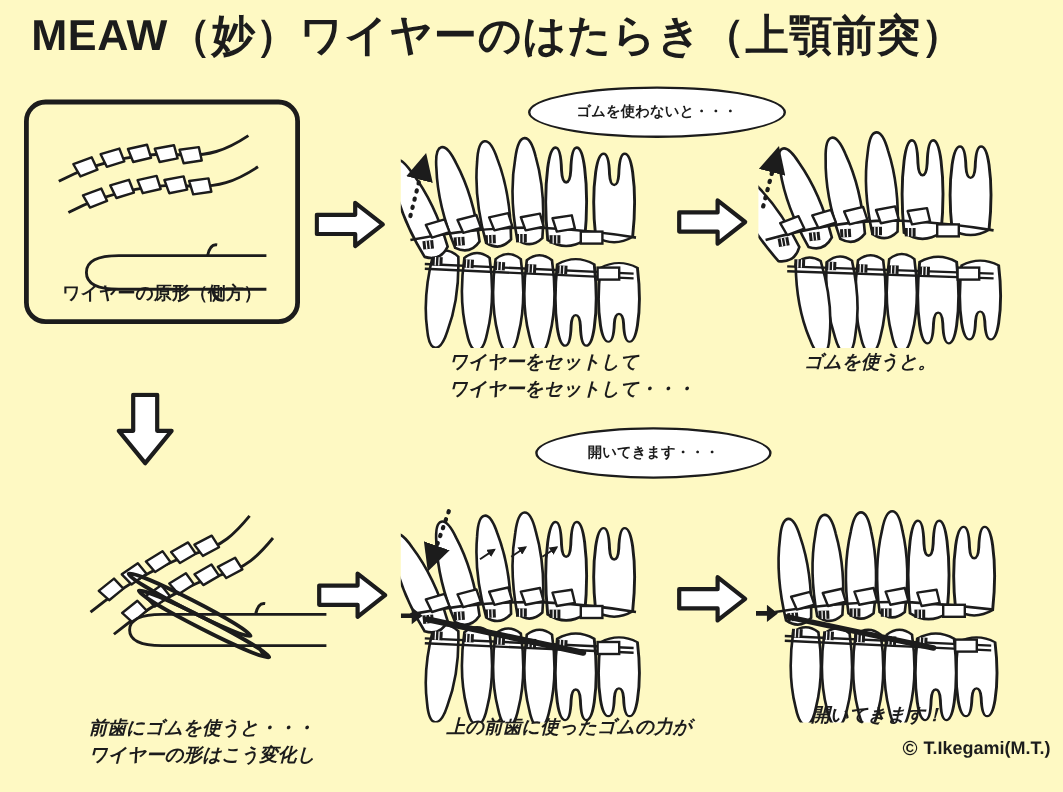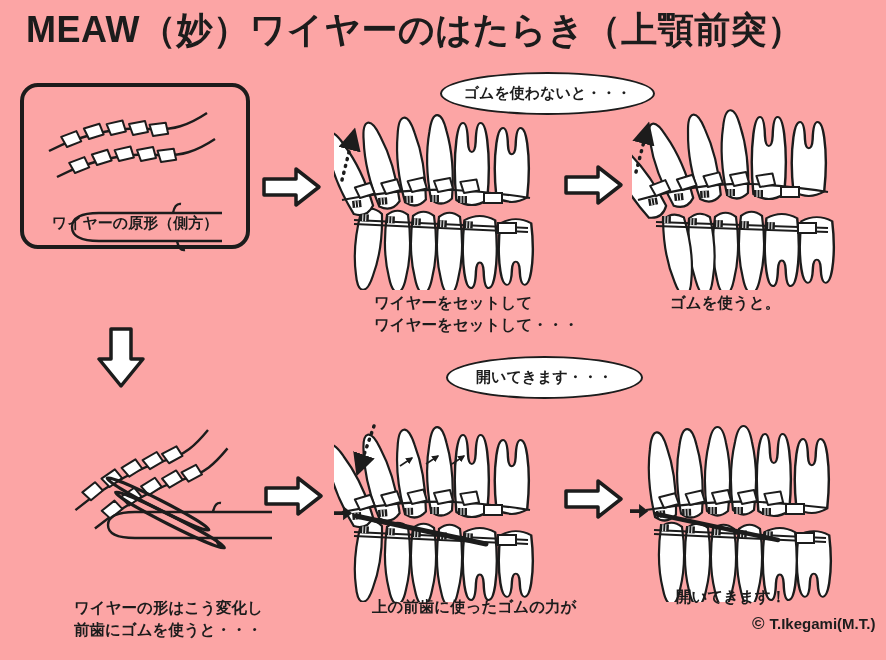--- a/index.html
+++ b/index.html
@@ -1,45 +1,45 @@
 <!DOCTYPE html>
 <html><head>
 <meta charset="utf-8">
 <style>
   * { box-sizing: border-box; margin: 0; padding: 0; }
   body { background:#e8e8e8; font-family:"Liberation Sans", sans-serif; }
   .page {
-    position:relative; width:886px; height:660px; background:#fca5a5;
+    position:relative; width:886px; height:660px; background:#fef9c3;
     color:#1c1c1c; overflow:hidden; font-family:"Liberation Sans", sans-serif;
   }
   .title {
     position:absolute; left:26px; top:6px; font-size:36px; font-weight:700;
     letter-spacing:0.5px; white-space:nowrap;
   }
   .origin-box {
-    position:absolute; left:20px; top:83px; width:230px; height:166px;
+    position:absolute; left:20px; top:83px; width:230px; height:187px;
     border:4px solid #1c1c1c; border-radius:18px;
   }
   .origin-box svg { position:absolute; left:3px; top:4px; }
   .box-cap {
     position:absolute; bottom:12px; left:0; right:0; text-align:center;
     font-size:15px; font-weight:700;
   }
   .bubble {
     position:absolute; border:2.5px solid #1c1c1c; border-radius:50%;
     display:flex; align-items:center; justify-content:center;
-    font-size:15px; font-weight:700; background:#fff; white-space:nowrap;
+    font-size:12px; font-weight:700; background:#fff; white-space:nowrap;
   }
   .bubble-1 { left:440px; top:72px; width:215px; height:43px; }
   .bubble-2 { left:446px; top:356px; width:197px; height:43px; }
   .cap {
     position:absolute; font-size:15.5px; font-weight:700; line-height:1.4;
     white-space:nowrap;
   }
-  .cap span { display:block; }
+  .cap span { display:block;font-style:italic; }
   .flow-arrow { position:absolute; }
   .ill { position:absolute; }
   .credit {
     position:absolute; left:752px; top:615px; font-size:15px; font-weight:700;
     display:flex; align-items:center; gap:5px; white-space:nowrap;
   }
   .credit .sym { font-size:17px; font-weight:900; line-height:1; }
 </style>
 </head>
 <body>
@@ -240,22 +240,22 @@
       <path d="M232,102 H95 Q68,102 68,115 Q68,128 95,128 H232"></path>
       <path d="M173,102 q2,-10 8,-9"></path>
       <path d="M176,128 q2,10 8,9"></path>
     </g>
     <g fill="none" stroke="#1c1c1c" stroke-width="3.2">
       <ellipse cx="0" cy="0" rx="57" ry="4.5" transform="translate(118,94) rotate(27)"></ellipse>
       <ellipse cx="0" cy="0" rx="61" ry="4.5" transform="translate(130,110) rotate(27)"></ellipse>
     </g>
   </svg>
   <div class="cap" style="left:74px;top:597px">
+    <span>前歯にゴムを使うと・・・</span>
     <span>ワイヤーの形はこう変化し</span>
-    <span>前歯にゴムを使うと・・・</span>
   </div>
 
   <svg class="ill" style="left:334px;top:420px" width="228" height="182" viewBox="0 0 228 182">
     <g fill="#ffffff" stroke="#1c1c1c" stroke-width="2.2">
       <use href="#tM" transform="translate(162,184) scale(1.1,-0.8)"></use>
       <use href="#tM" transform="translate(126,188) scale(1.1,-0.88)"></use>
       <use href="#tU" transform="translate(100,188) scale(1,-0.92)"></use>
       <use href="#tU" transform="translate(74,187) scale(1,-0.92)"></use>
       <use href="#tU" transform="translate(48,186) scale(1,-0.92)"></use>
       <use href="#tU" transform="translate(22,184) scale(1,-0.92) rotate(-6 15 86)"></use>

